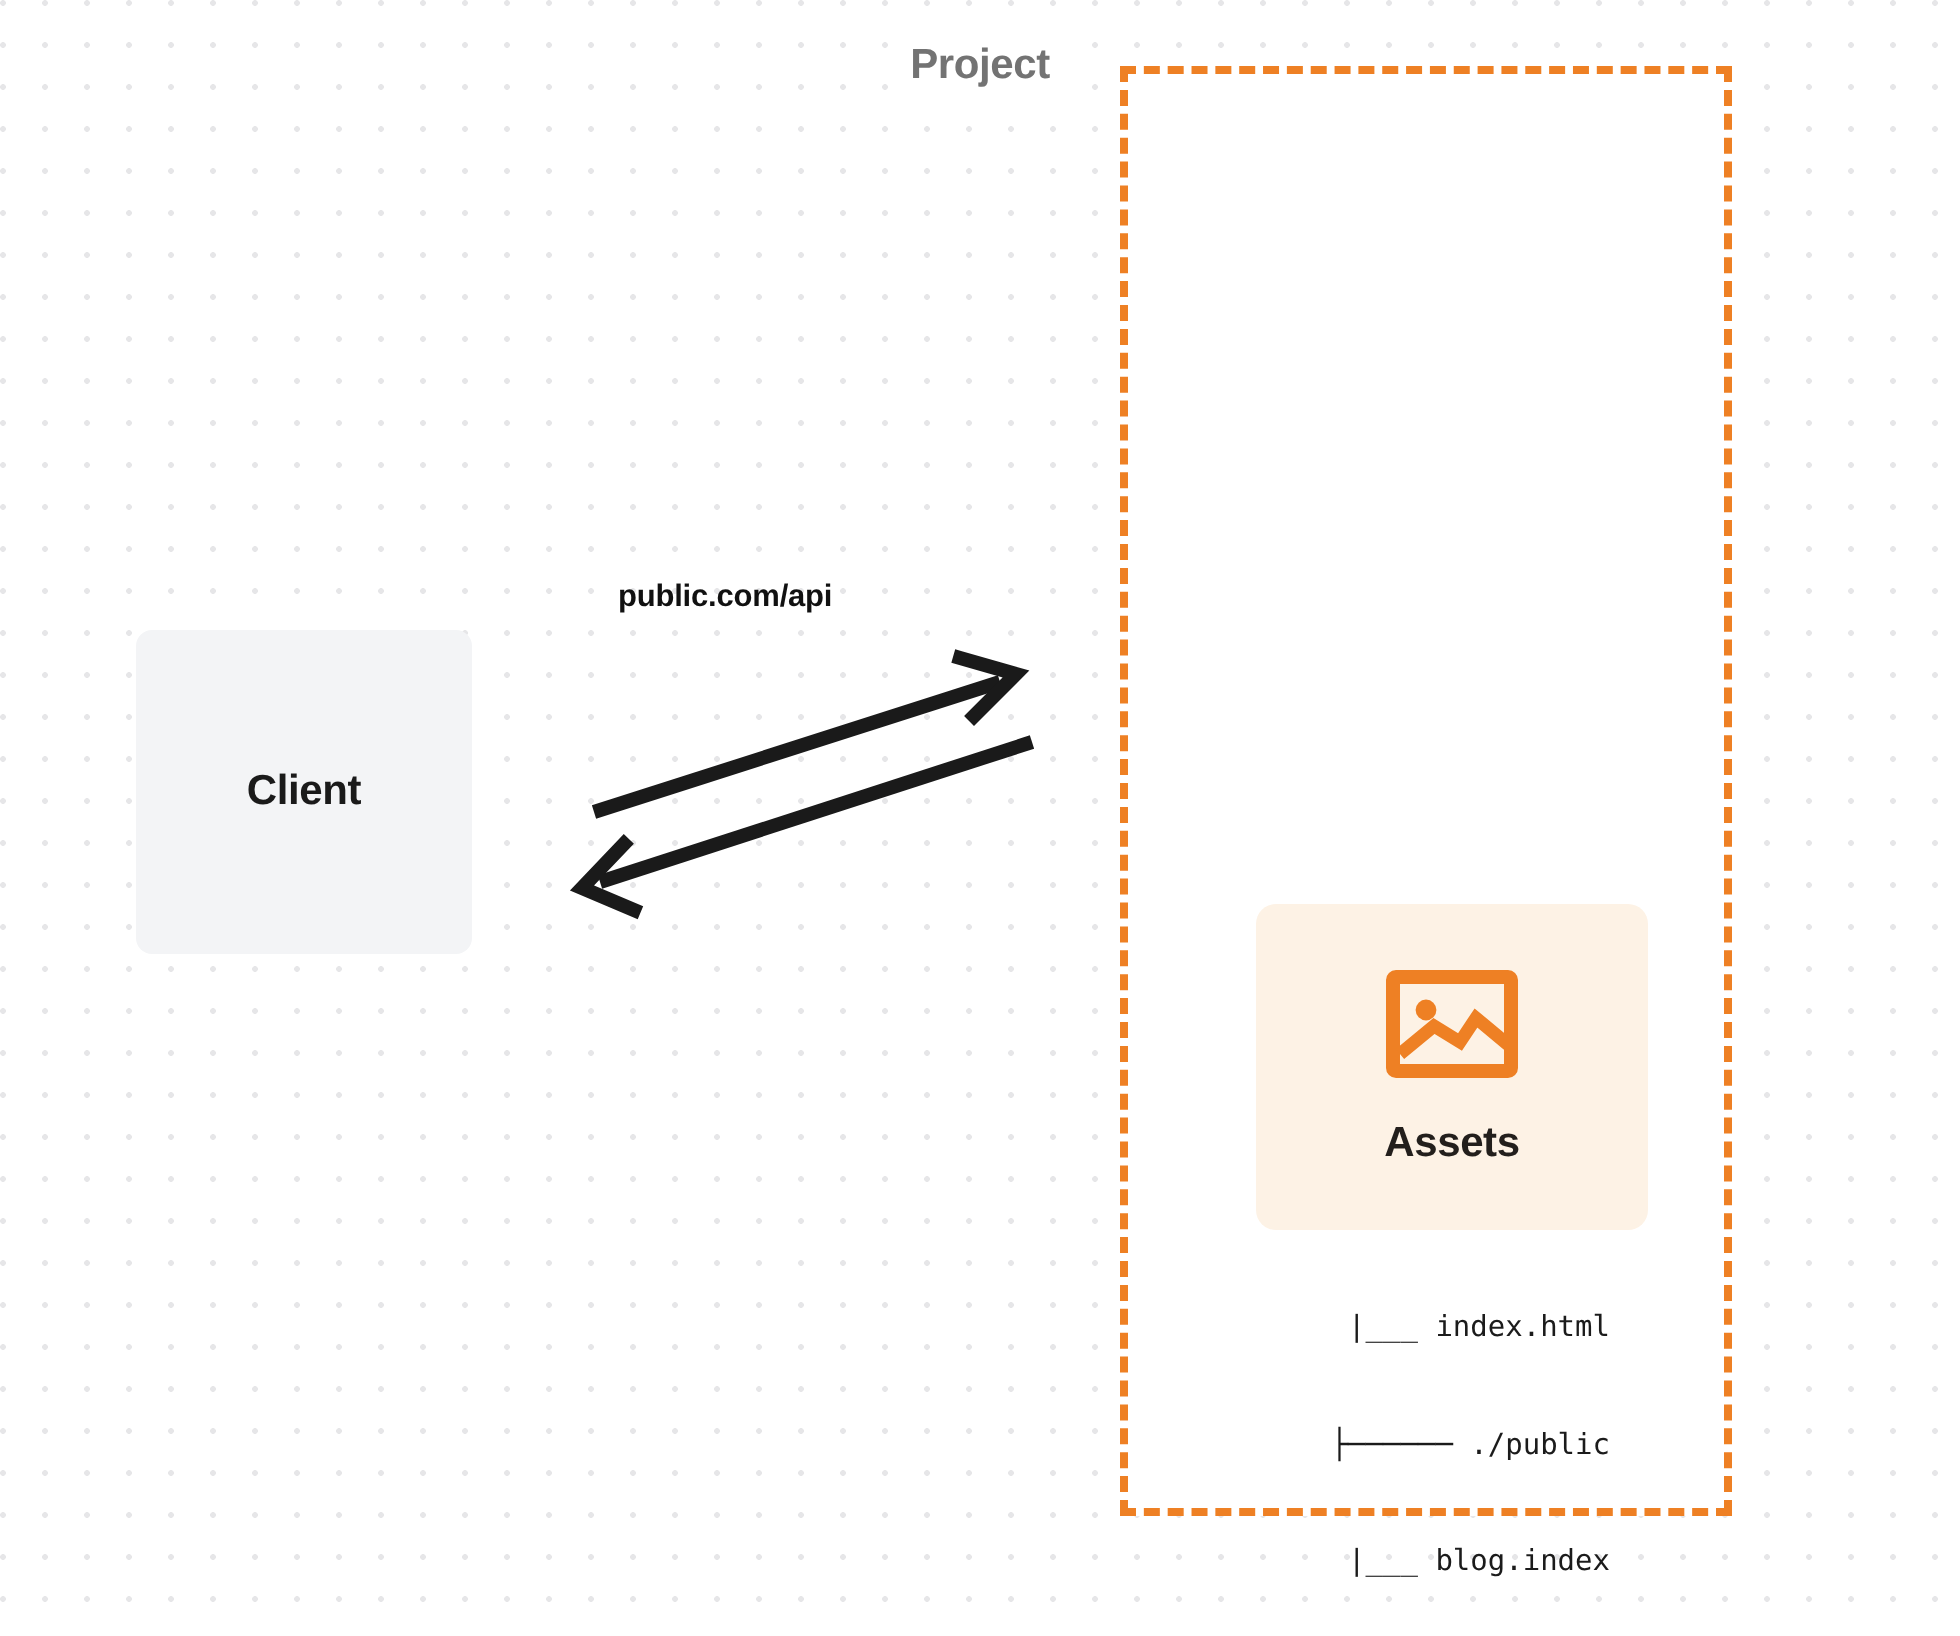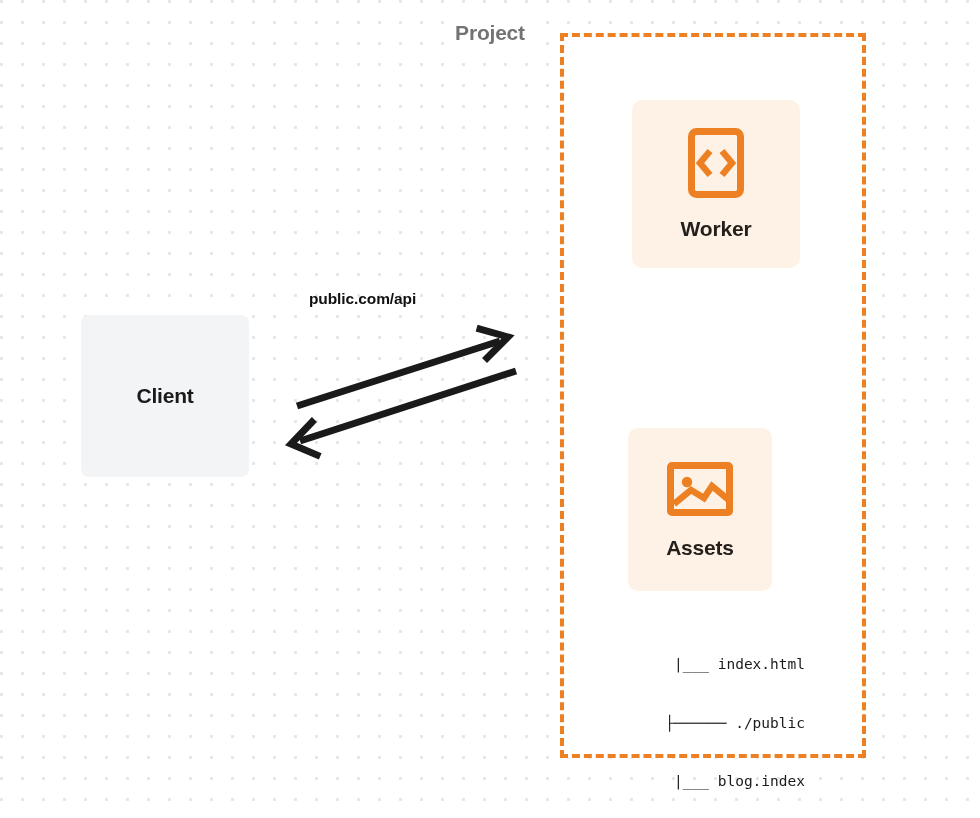--- a/index.html
+++ b/index.html
@@ -21,21 +21,21 @@
     height: 818px;
     background-color: #ffffff;
     background-image: radial-gradient(circle, #e6e6e8 1.4px, transparent 1.5px);
     background-size: 21px 21px;
     background-position: 12px 12px;
   }
 
   
   .client-box {
     position: absolute;
-    left: 81px;
+    left: 68px;
     top: 315px;
     width: 168px;
     height: 162px;
     background: #f3f4f6;
     border-radius: 8px;
     display: flex;
     align-items: center;
     justify-content: center;
   }
   .client-label {
@@ -101,22 +101,22 @@
     justify-content: center;
   }
   .card-worker {
     left: 632px;
     top: 100px;
     width: 168px;
     height: 168px;
   }
   .card-assets {
     left: 628px;
-    top: 428px;
-    width: 144px;
+    top: 452px;
+    width: 196px;
     height: 163px;
   }
   .service-icon {
     display: block;
     margin-bottom: 14px;
   }
   .service-label {
     font-size: 21px;
     font-weight: bold;
     color: #231f1c;
@@ -161,30 +161,20 @@
       <line x1="516" y1="371" x2="300" y2="441" stroke="#1a1a1a" stroke-width="7" stroke-linecap="butt"></line>
       <polyline points="312,422 291,444 317,455" fill="none" stroke="#1a1a1a" stroke-width="7" stroke-linecap="square" stroke-linejoin="miter"></polyline>
     </g>
   </svg>
 
   <div class="request-label">public.com/api</div>
 
   <div class="project-container"></div>
   <div class="project-title">Project</div>
 
-  <div class="service-card card-worker">
-    <span class="service-icon">
-      <svg width="58" height="72" viewBox="0 0 58 72" aria-hidden="true">
-        <rect x="4.5" y="4.5" width="49" height="63" rx="5" ry="5" fill="none" stroke="#ee8024" stroke-width="7"></rect>
-        <polyline points="23,24 13,36 23,48" fill="none" stroke="#ee8024" stroke-width="6.5" stroke-linecap="butt" stroke-linejoin="miter"></polyline>
-        <polyline points="35,24 45,36 35,48" fill="none" stroke="#ee8024" stroke-width="6.5" stroke-linecap="butt" stroke-linejoin="miter"></polyline>
-      </svg>
-    </span>
-    <span class="service-label">Worker</span>
-  </div>
 
   <div class="service-card card-assets">
     <span class="service-icon">
       <svg width="68" height="58" viewBox="0 0 68 58" aria-hidden="true">
         <rect x="4.5" y="5.5" width="59" height="47" rx="1.5" ry="1.5" fill="none" stroke="#ee8024" stroke-width="7"></rect>
         <circle cx="21" cy="22" r="5.2" fill="#ee8024"></circle>
         <polyline points="8,44 25,30 38,38 46,26 64,41" fill="none" stroke="#ee8024" stroke-width="6.5" stroke-linecap="butt" stroke-linejoin="miter"></polyline>
       </svg>
     </span>
     <span class="service-label">Assets</span>

